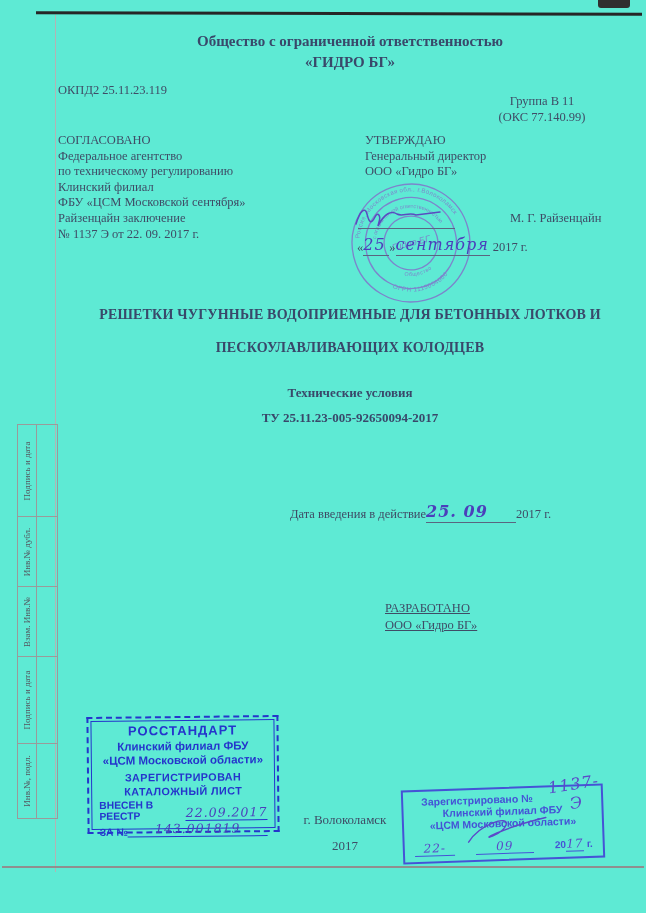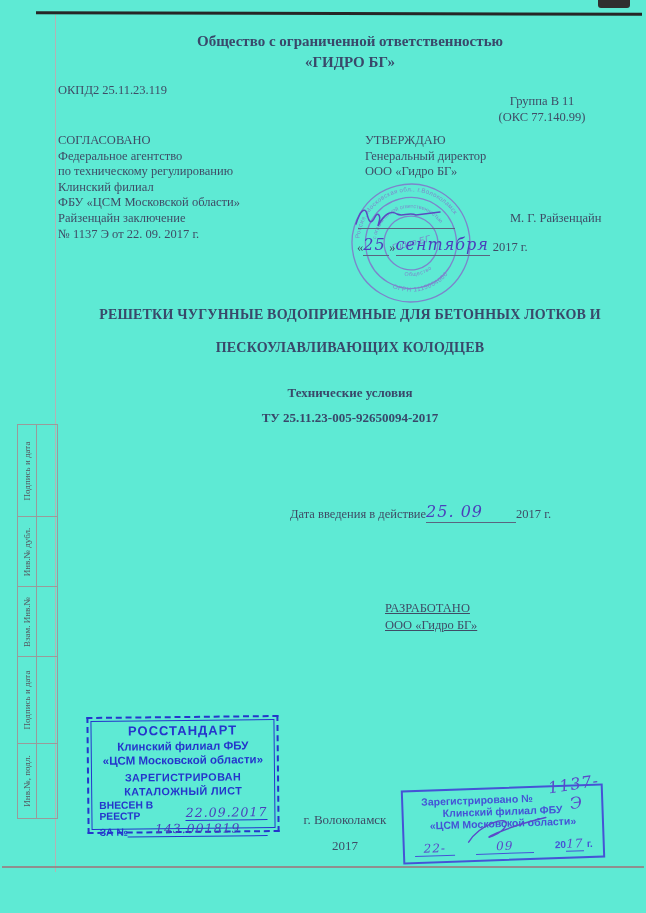--- a/index.html
+++ b/index.html
@@ -93,21 +93,21 @@
   <div class="abs group center">
     <div>Группа В 11</div>
     <div>(ОКС 77.140.99)</div>
   </div>
 
   <div class="abs agreed">
     <div>СОГЛАСОВАНО</div>
     <div>Федеральное агентство</div>
     <div>по техническому регулированию</div>
     <div>Клинский филиал</div>
-    <div>ФБУ «ЦСМ Московской области»</div>
+    <div>ФБУ «ЦСМ Московской сентября»</div>
     <div>Райзенцайн заключение</div>
     <div>№ 1137 Э от 22. 09. 2017 г.</div>
   </div>
 
   <div class="abs approved">
     <div>УТВЕРЖДАЮ</div>
     <div>Генеральный директор</div>
     <div>ООО «Гидро БГ»</div>
   </div>
 
@@ -151,21 +151,21 @@
   </div>
 
   <div class="abs doc-title center">
     <div>РЕШЕТКИ ЧУГУННЫЕ ВОДОПРИЕМНЫЕ ДЛЯ БЕТОННЫХ ЛОТКОВ И</div>
     <div>ПЕСКОУЛАВЛИВАЮЩИХ КОЛОДЦЕВ</div>
   </div>
   <div class="abs subtitle center">Технические условия</div>
   <div class="abs tu-num center">ТУ 25.11.23-005-92650094-2017</div>
 
   <div class="abs effective">
-    <span>Дата введения в действие</span><span class="gap" style="width:90px;"><span class="hand hand-lg">25. 09</span></span><span>2017 г.</span>
+    <span>Дата введения в действие</span><span class="gap" style="width:90px;font-weight:bold;"><span class="hand hand-lg">25. 09</span></span><span>2017 г.</span>
   </div>
 
   <div class="abs developed">
     <div>РАЗРАБОТАНО</div>
     <div>ООО «Гидро БГ»</div>
   </div>
 
   <div class="abs mtable">
     <div class="mrow" style="height:92px;">
       <div class="mlabel">

